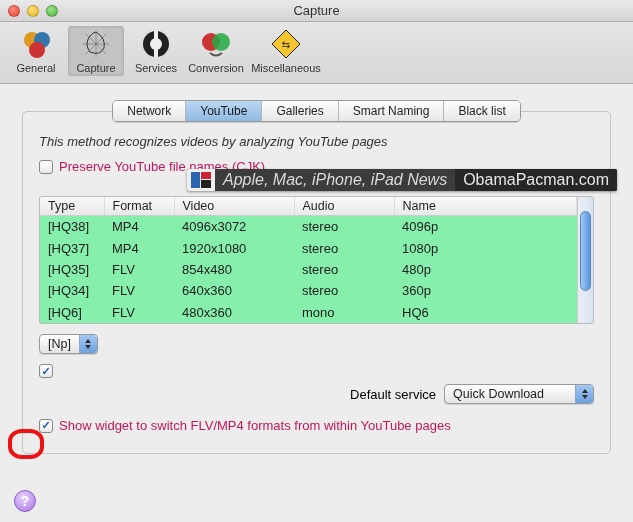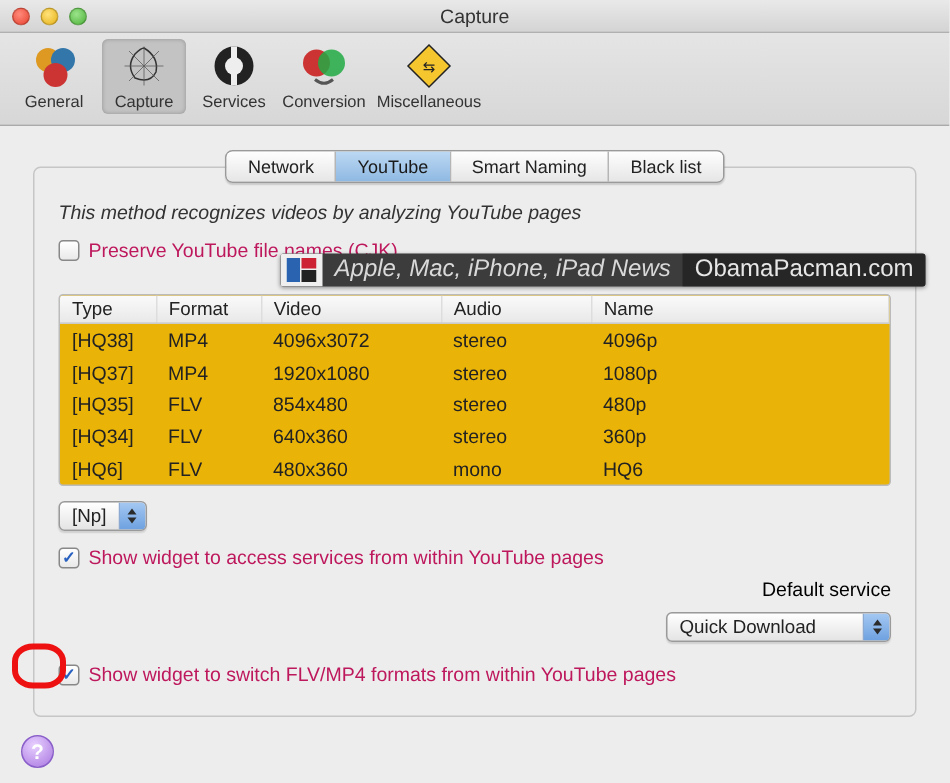--- a/index.html
+++ b/index.html
@@ -123,25 +123,24 @@
   .chk.checked::after{
     content:"✓";
     font-size:11px;
     font-weight:bold;
     color:#2861c0;
   }
   .tablewrap {
     display:flex;
     border: 1px solid #bbb;
     border-radius: 3px;
-    background:#eab308;
+    background:#86efac;
     height: 128px;
     margin-top: 22px;
     overflow: hidden;
-    flex-direction: column;
   }
   .datatable {
     flex:1;
     border-collapse: collapse;
     width:100%;
     font-size: 13px;
   }
   .datatable th {
     text-align:left;
     font-weight: normal;
@@ -181,21 +180,21 @@
   .dropdown .dd-label{ padding-right:8px; color:#222;}
   .dd-btn{
     width:18px; height:100%;
     background:linear-gradient(#a4c8f2,#6ea1e0);
     border-left:1px solid #8ba9d1;
     border-radius:0 3px 3px 0;
     display:flex; flex-direction:column; align-items:center; justify-content:center;
   }
   .dd-btn svg{display:block;}
   .row-field { display:flex; align-items:center; gap:8px; margin-top:10px; font-size:13px;}
-  .right-align { display:flex; justify-content:flex-end; align-items:flex-end; gap:8px;flex-direction:column; }
+  .right-align { display:flex; justify-content:flex-end; align-items:center; gap:8px; }
   .redcircle {
     position:absolute;
     left: 8px;
     bottom: 63px;
     width:36px; height:30px;
     border:4px solid #e11;
     border-radius:14px/12px;
     z-index:10;
     pointer-events:none;
   }
@@ -305,20 +304,21 @@
     <span class="tb-label">Miscellaneous</span>
   </div>
 </div>
 
 <div class="content">
 
   <div class="tabs-wrap">
     <div class="segmented">
       <div class="seg">Network</div>
       <div class="seg active">YouTube</div>
+      <div class="seg">Galleries</div>
       <div class="seg">Smart Naming</div>
       <div class="seg">Black list</div>
     </div>
   </div>
 
   <div class="groupbox">
 
     <div class="desc">This method recognizes videos by analyzing YouTube pages</div>
 
     <label class="checkline">
@@ -387,21 +387,20 @@
           <svg width="8" height="12">
               <polygon points="4,1 7,5 1,5" fill="#2b2b2b"></polygon>
               <polygon points="1,7 7,7 4,11" fill="#2b2b2b"></polygon>
             </svg>
         </span>
       </span>
     </div>
 
     <label class="checkline" style="margin-top:10px">
       <span class="chk checked"></span>
-      <span>Show widget to access services from within YouTube pages</span>
     </label>
 
     <div class="row-field right-align" style="margin-top:6px">
       <span>Default service</span>
       <span class="dropdown" style="min-width:150px">
         <span class="dd-label" style="flex:1">Quick Download</span>
         <span class="dd-btn">
           <svg width="8" height="12">
               <polygon points="4,1 7,5 1,5" fill="#2b2b2b"></polygon>
               <polygon points="1,7 7,7 4,11" fill="#2b2b2b"></polygon>

